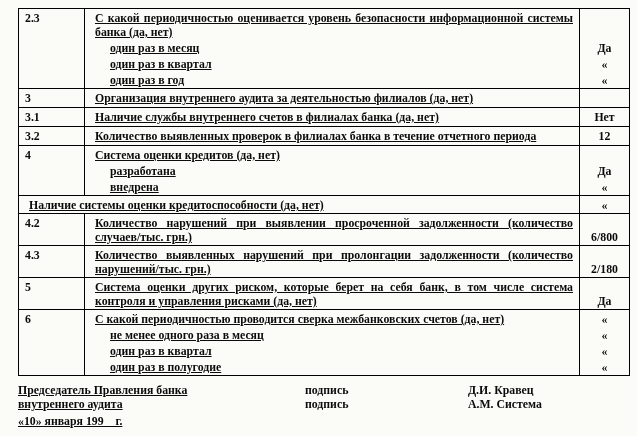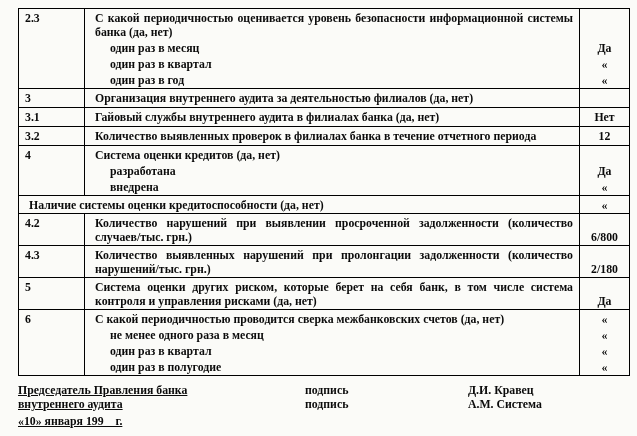--- a/index.html
+++ b/index.html
@@ -48,20 +48,21 @@
   }
   .line {
     display: flex;
     flex: 1;
     min-width: 0;
   }
   .q {
     flex: 1;
     min-width: 0;
     padding: 1px 6px 1px 10px;
+    text-decoration: underline;
   }
   .line:first-child .q, .line:first-child .a { padding-top: 2px; }
   .q.main { text-align: justify; }
   .q.sub  { padding-left: 25px; }
   .a {
     flex: 0 0 50px;
     width: 50px;
     box-sizing: border-box;
     border-left: 1px solid #000;
     padding: 1px 0;
@@ -113,21 +114,21 @@
           <div class="line">
             <div class="q main">Организация внутреннего аудита за деятельностью филиалов (да, нет)</div>
             <div class="a"></div>
           </div>
         </div>
       </div>
       <div class="trow">
         <div class="num">3.1</div>
         <div class="rowbody">
           <div class="line">
-            <div class="q main">Гайовый службы внутреннего аудита в филиалах банка (да, нет)</div>
+            <div class="q main">Наличие службы внутреннего счетов в филиалах банка (да, нет)</div>
             <div class="a">Нет</div>
           </div>
         </div>
       </div>
       <div class="trow">
         <div class="num">3.2</div>
         <div class="rowbody">
           <div class="line">
             <div class="q main">Количество выявленных проверок в филиалах банка в течение отчетного периода</div>
             <div class="a">12</div>

